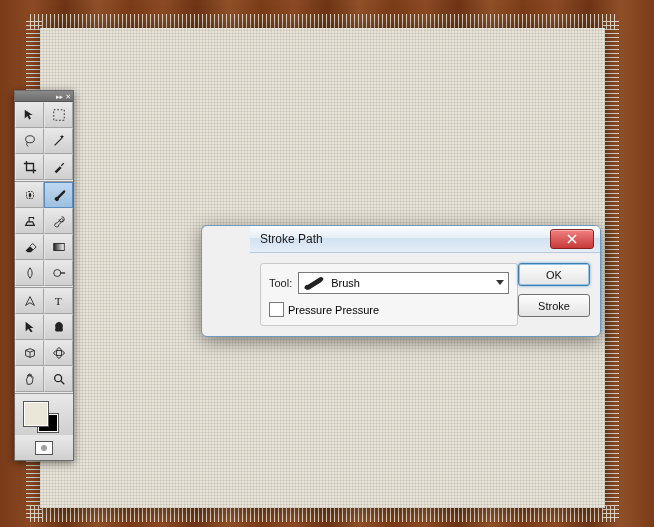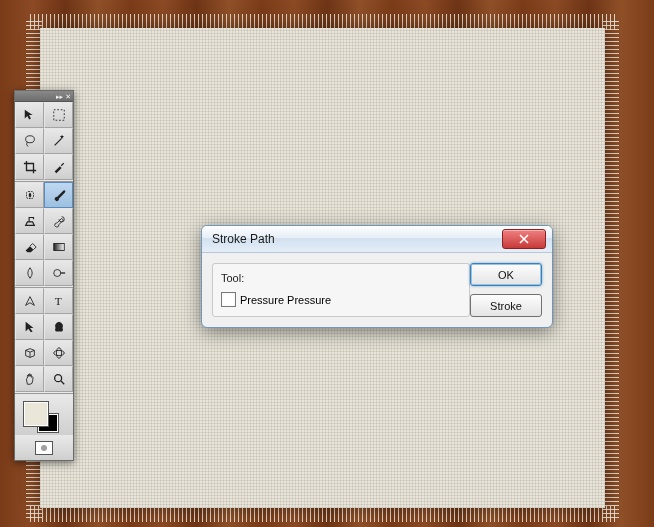--- a/index.html
+++ b/index.html
@@ -146,20 +146,21 @@
   .dialog {
     position: absolute;
     left: 201px;
     top: 225px;
     width: 350px;
     background: #f0f0f0;
     border: 1px solid #6f98bd;
     border-radius: 6px;
     box-shadow: 0 4px 18px rgba(0,0,0,.45);
     overflow: hidden;
+    padding-left: 48px;
   }
   .titlebar {
     height: 26px;
     background: linear-gradient(#fdfefe, #e6eef7 45%, #d2e0ef 46%, #e4eef8);
     border-bottom: 1px solid #b8c8da;
     display: flex;
     align-items: center;
     padding: 0 6px 0 10px;
   }
   .titlebar .title {
@@ -404,20 +405,27 @@
     <div class="close-btn">
       <svg viewBox="0 0 10 10">
           <path d="M1 1 L9 9 M9 1 L1 9" stroke="#fff" stroke-width="1.6"></path>
         </svg>
     </div>
   </div>
   <div class="dlg-body">
     <div class="dlg-left">
       <div class="row">
         <label>Tool:</label>
+        <div class="tool-select">
+          <svg class="brush-icon" viewBox="0 0 24 16">
+              <path d="M1 14 Q1 10 5 10 L16 3 Q20 0 22 2 Q24 4 20 7 L9 14 Q7 16 4 16 Z" fill="#222"></path>
+            </svg>
+          <span class="val">Brush</span>
+          <span class="arrow"></span>
+        </div>
       </div>
       <div class="chk-row">
         <div class="chk"></div>
         <label>Pressure Pressure</label>
       </div>
     </div>
     <div class="dlg-right">
       <div class="btn default">
           <span>OK</span>
         </div>

